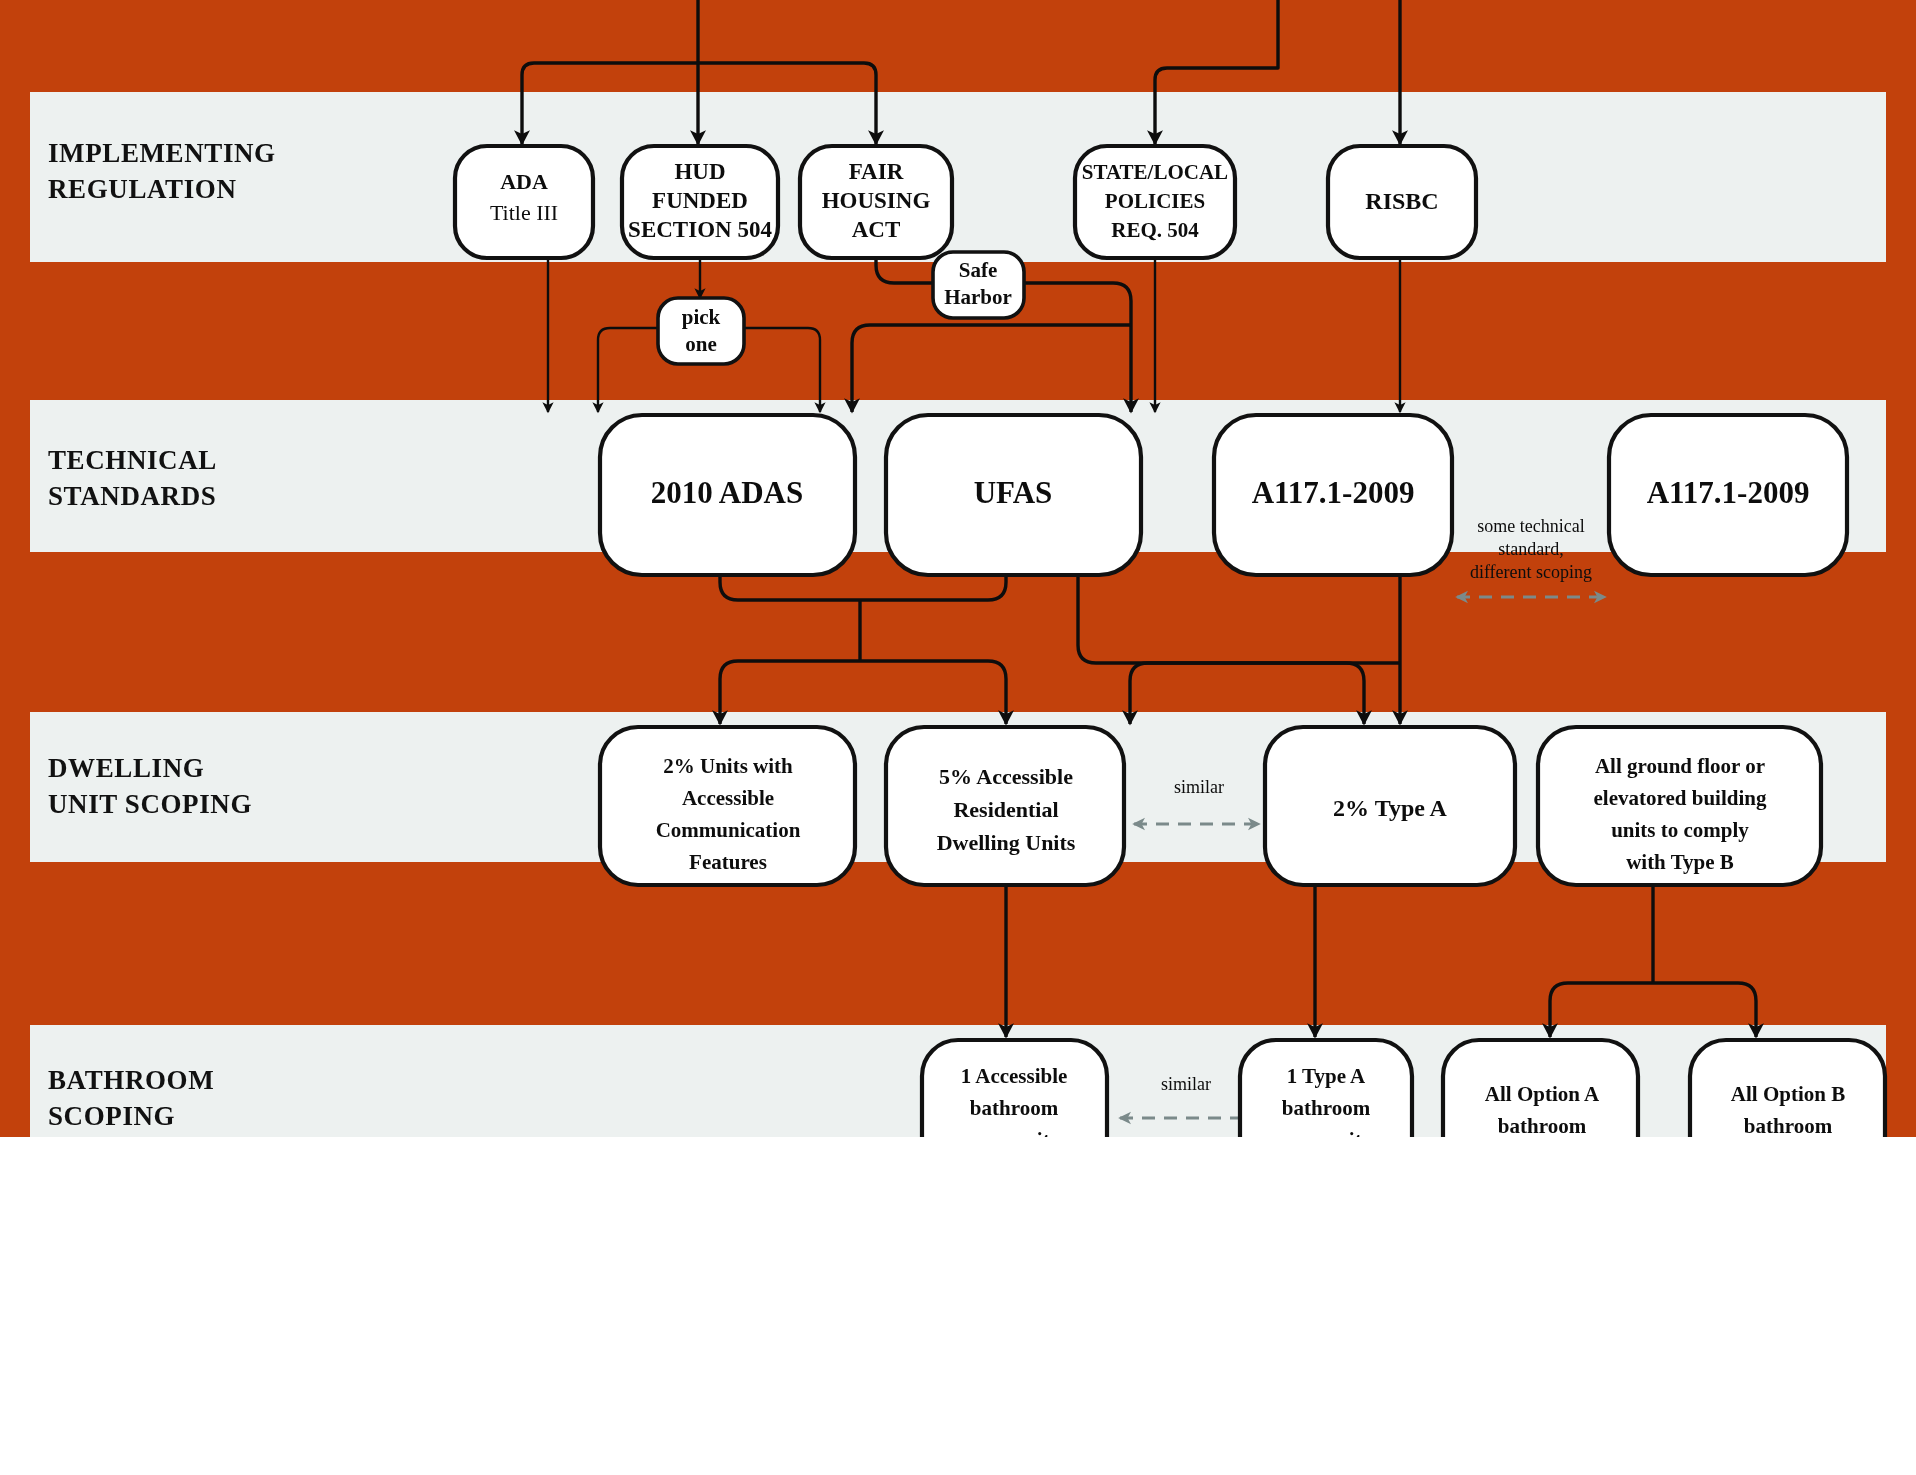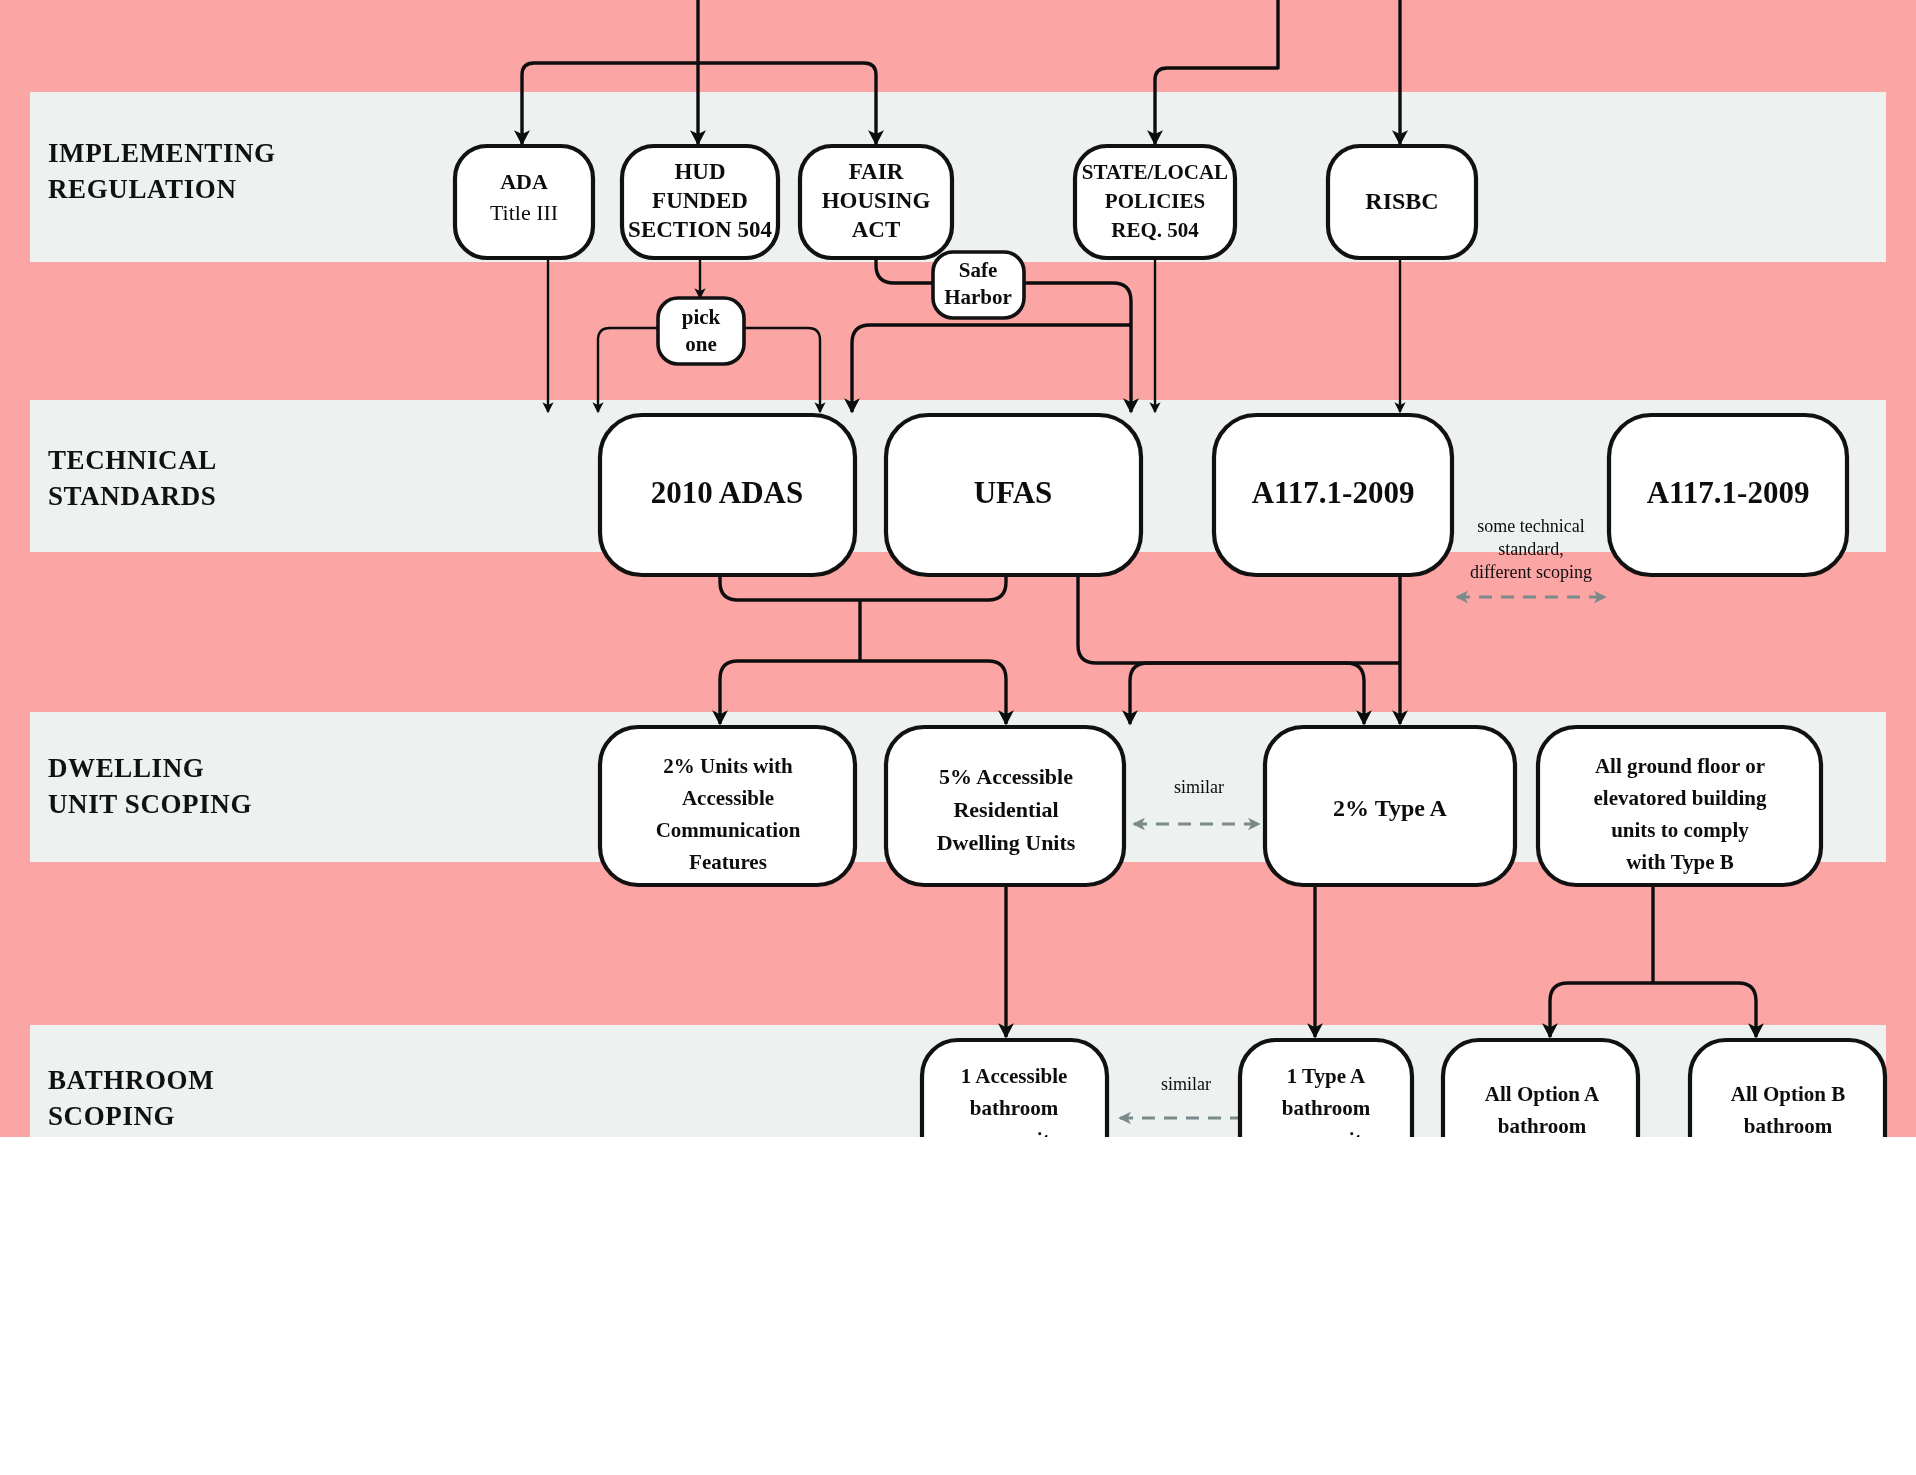--- a/index.html
+++ b/index.html
@@ -4,21 +4,21 @@
 <style>
   html, body {
     margin: 0;
     padding: 0;
     background: #ffffff;
   }
   #page {
     position: relative;
     width: 1916px;
     height: 1137px;
-    background: #fca5a5;
+    background: #c2410c;
     font-family: "Liberation Serif", "DejaVu Serif", serif;
     overflow: hidden;
   }
   #diagram { position: absolute; inset: 0; display: block; }
 
   .band { fill: #edf1f0; }
 
   .node-rect {
     fill: #ffffff;
     stroke: #111111;

